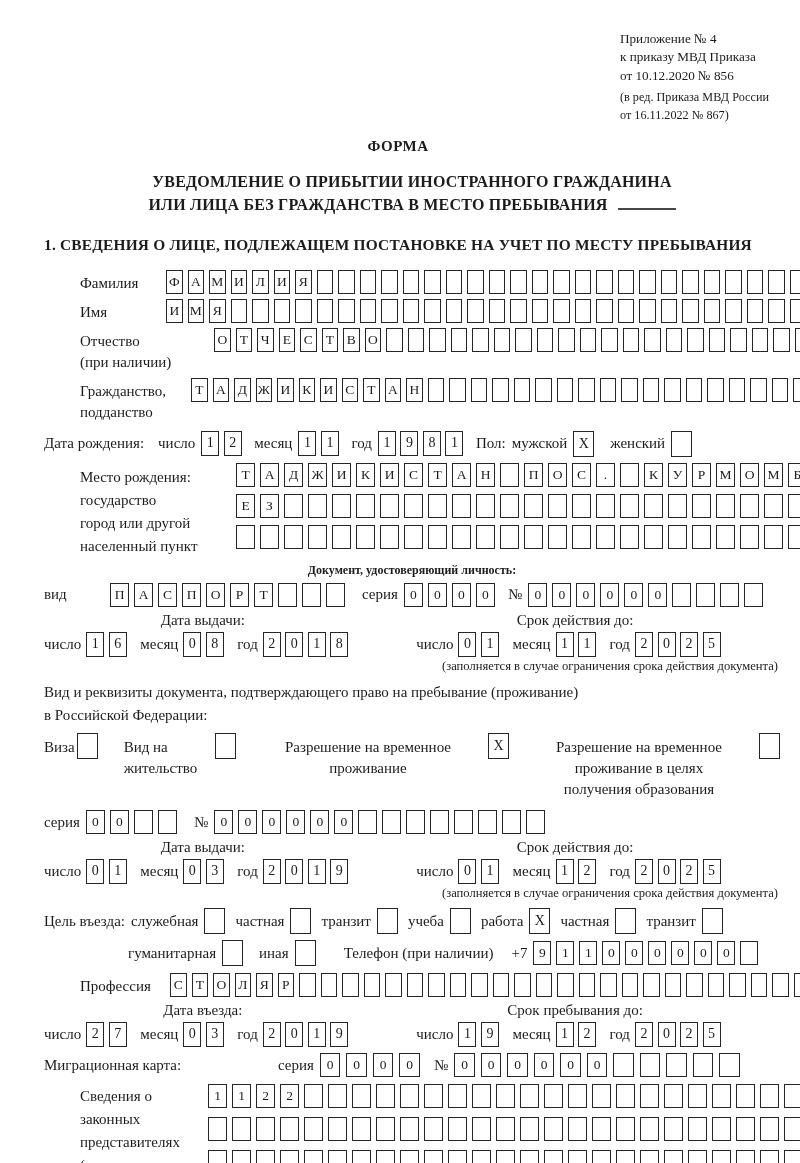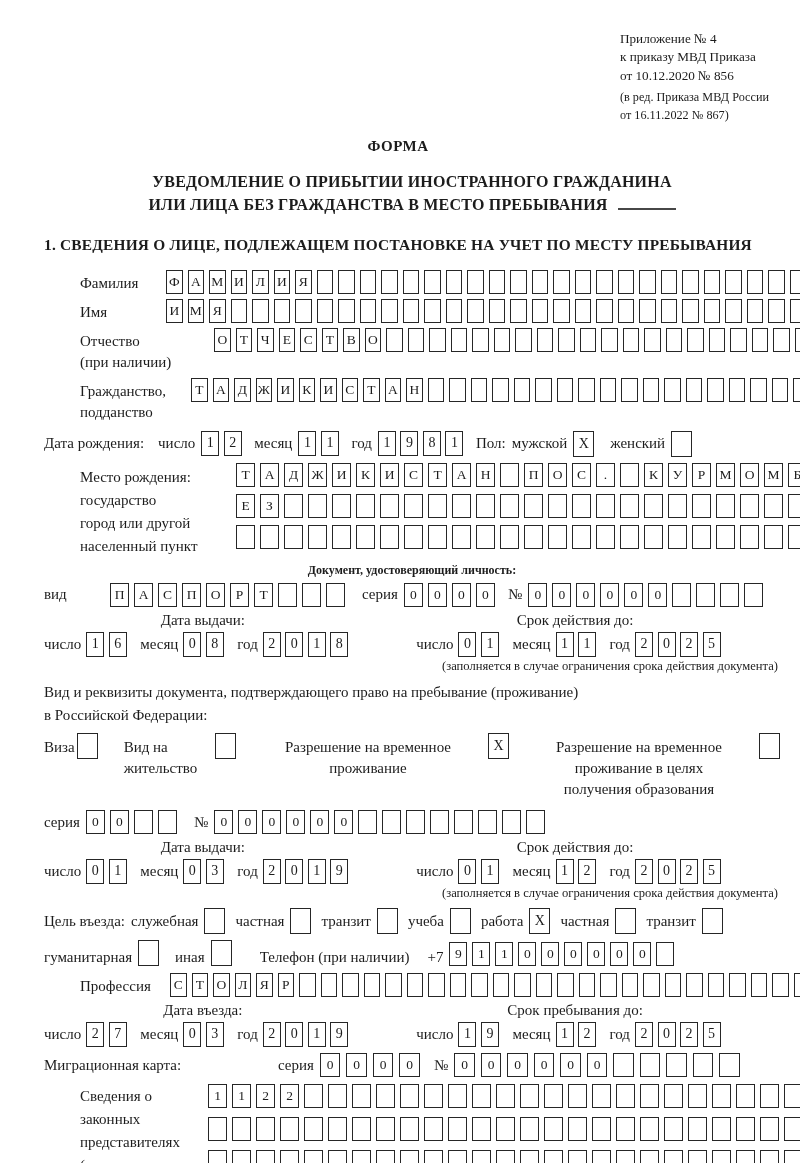--- a/index.html
+++ b/index.html
@@ -576,21 +576,21 @@
     <span class="plabel">частная</span>
     <span class="cells bx">
         <span class="cb"></span>
       </span>
     <span class="plabel">транзит</span>
     <span class="cells bx">
         <span class="cb"></span>
       </span>
   </div>
 
-  <div class="purpose-row" style="align-items:flex-end;">
+  <div class="purpose-row" style="margin-left:84px;">
     <span class="plabel">гуманитарная</span>
     <span class="cells bx" style="margin-right:16px">
         <span class="cb"></span>
       </span>
     <span class="plabel">иная</span>
     <span class="cells bx" style="margin-right:28px">
         <span class="cb"></span>
       </span>
     <span class="plabel">Телефон (при наличии)</span>
     <span class="plabel" style="margin-left:12px">+7</span>

